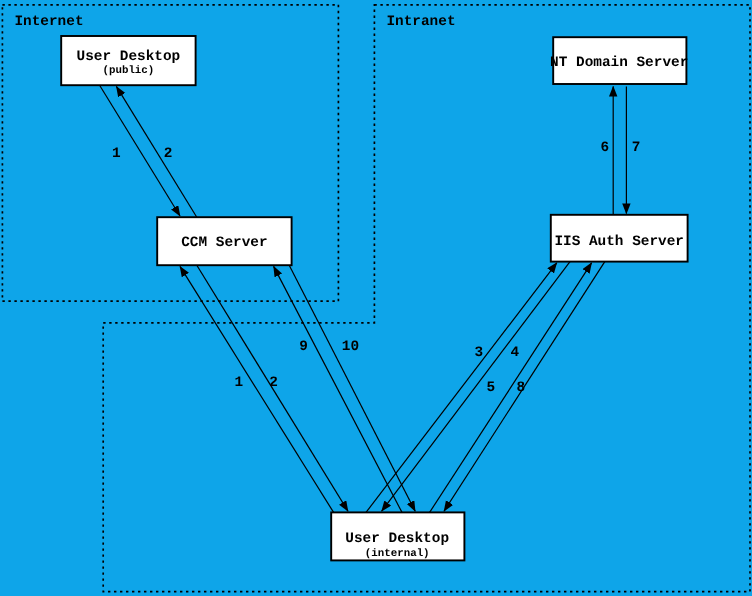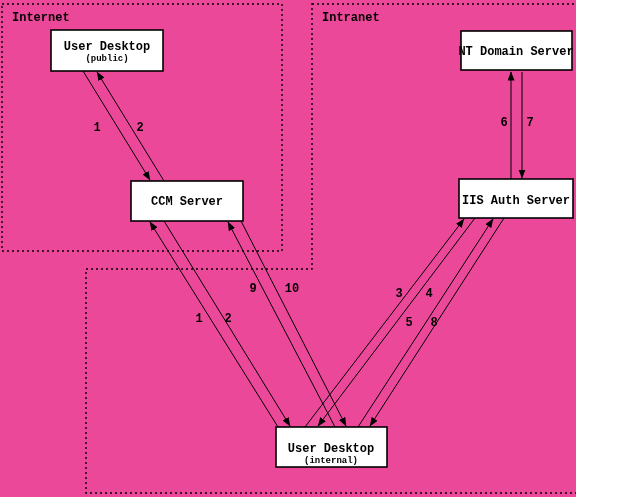--- a/index.html
+++ b/index.html
@@ -1,16 +1,16 @@
 <!DOCTYPE html>
 <html><head>
 <meta charset="utf-8">
 <style>
   html, body { margin: 0; padding: 0; background: #ffffff; }
-  .stage { width: 576px; height: 497px; position: relative; background: #ec4899; overflow: hidden; text-align: right; }
+  .stage { width: 627px; height: 497px; position: relative; background: #0ea5e9; overflow: hidden; text-align: right; }
   svg { display: block; }
   .zone-border { fill: none; stroke: #000000; stroke-width: 1.4; stroke-dasharray: 2 3; }
   .node-box { fill: #ffffff; stroke: #000000; stroke-width: 1.6; }
   .flow-line { stroke: #000000; stroke-width: 1; fill: none; }
   text {
     font-family: "Liberation Mono", "DejaVu Sans Mono", monospace;
     font-weight: bold;
     fill: #000000;
   }
   .zone-label { font-size: 12px; }

